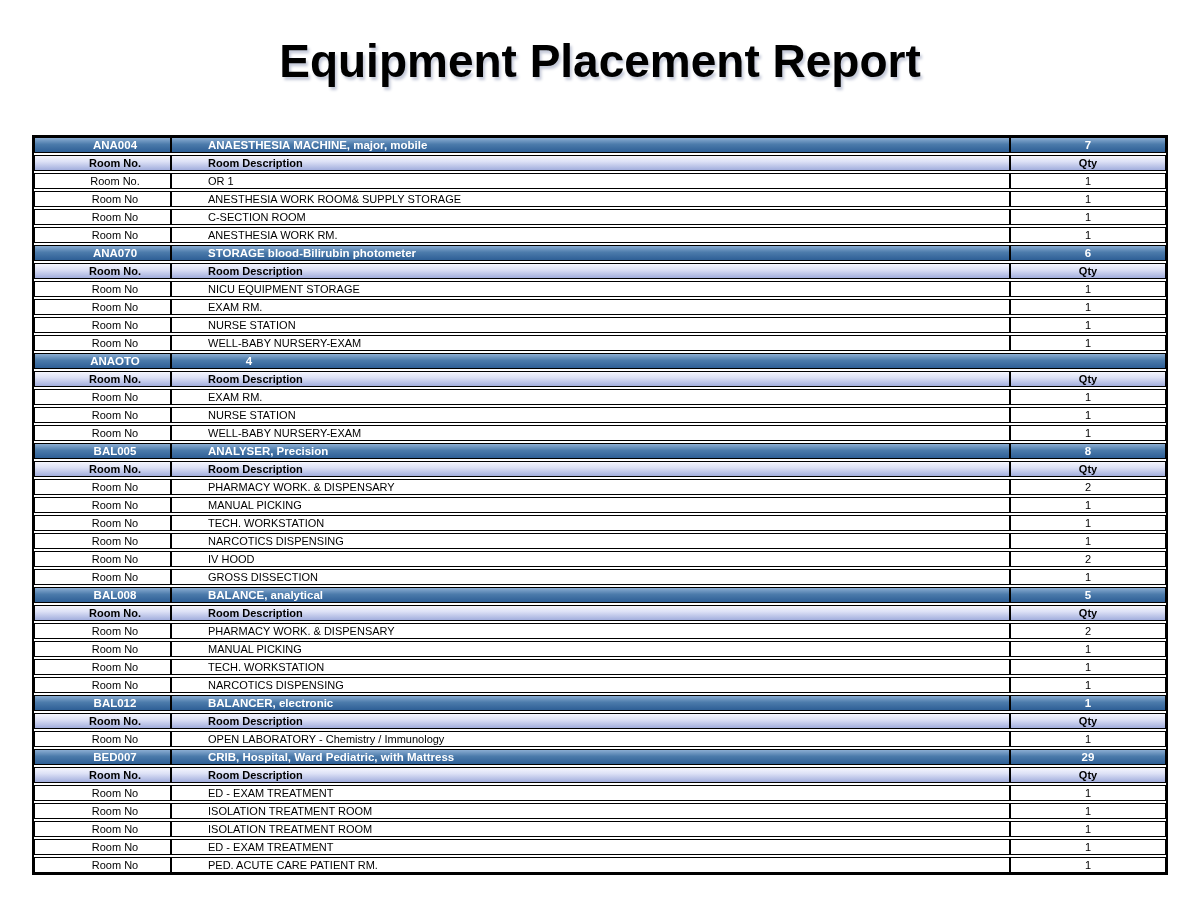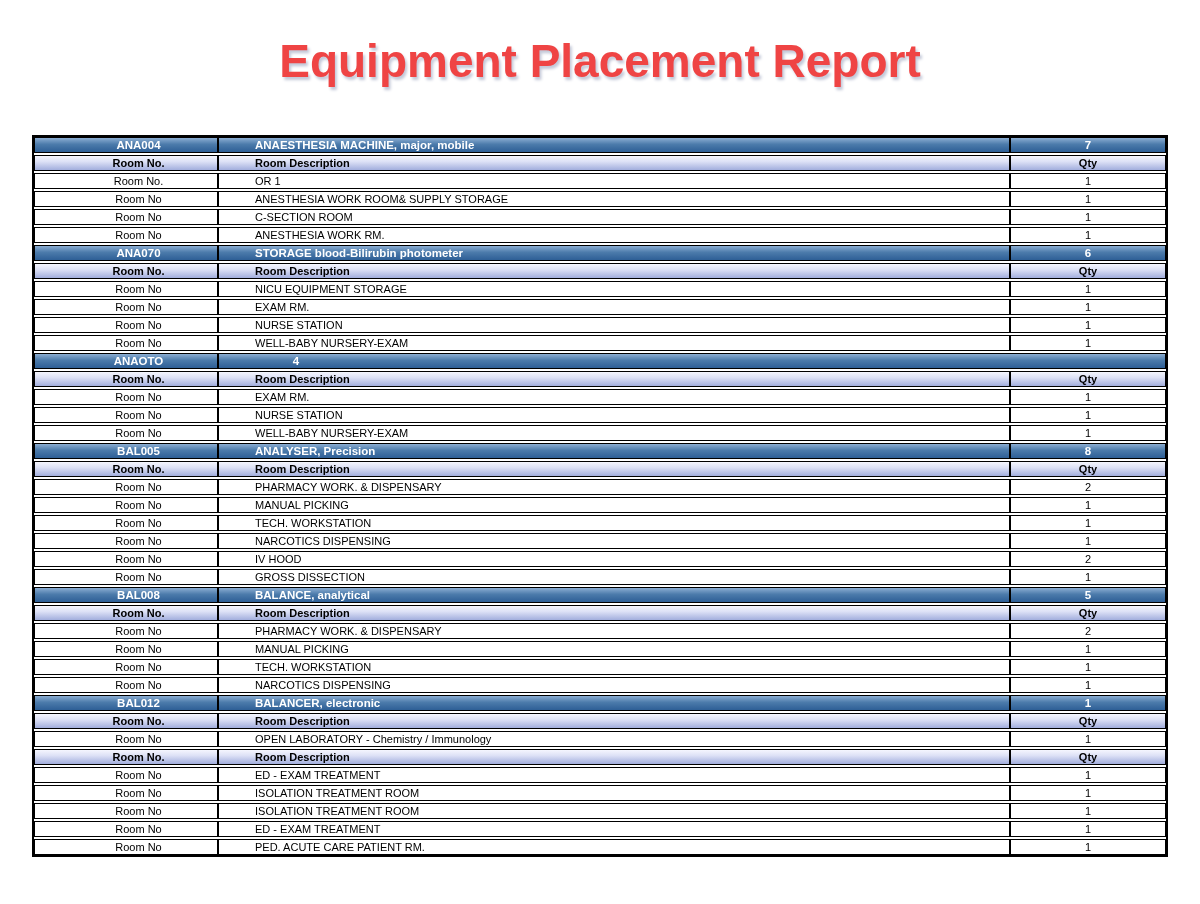--- a/index.html
+++ b/index.html
@@ -8,21 +8,21 @@
     background: #ffffff;
     font-family: "Liberation Sans", sans-serif;
     overflow: hidden;
   }
   .page-title {
     margin-top: 34px;
     text-align: center;
     font-size: 46px;
     font-weight: bold;
     letter-spacing: 0px;
-    color: #ef4444;
+    color: #000000;
     text-shadow: 2px 3px 3px #c3c8d8;
   }
   .report-table {
     position: absolute;
     left: 32px;
     top: 135px;
     width: 1136px;
     border: 2px solid #000;
     background: #ffffff;
   }
@@ -36,21 +36,21 @@
   .row:last-child { margin-bottom: 0; }
   .cell {
     display: flex;
     align-items: center;
     font-size: 11px;
     color: #000;
     white-space: nowrap;
     overflow: hidden;
     line-height: 14px;
   }
-  .c1 { width: 184px; justify-content: center; border-right: 2px solid #000; padding-left: 25px; }
+  .c1 { width: 137px; justify-content: center; border-right: 2px solid #000; padding-left: 25px; }
   .c2 { flex: 1; justify-content: flex-start; padding-left: 8px; border-right: 2px solid #000; margin-left: 28px; }
   .c3 { width: 154px; justify-content: center; }
   .group-header {
     background: linear-gradient(180deg, #8badd2 0%, #4c7bab 45%, #2e5f96 100%);
   }
   .group-header .cell {
     color: #ffffff;
     font-weight: bold;
     font-size: 11.5px;
   }
@@ -231,20 +231,25 @@
     <div class="row sub-header">
       <div class="cell c1">Room No.</div>
       <div class="cell c2">Room Description</div>
       <div class="cell c3">Qty</div>
     </div>
     <div class="row data-row">
       <div class="cell c1">Room No</div>
       <div class="cell c2">OPEN LABORATORY - Chemistry / Immunology</div>
       <div class="cell c3">1</div>
     </div>
+    <div class="row group-header">
+      <div class="cell c1">BED007</div>
+      <div class="cell c2">CRIB, Hospital, Ward Pediatric, with Mattress</div>
+      <div class="cell c3">29</div>
+    </div>
     <div class="row sub-header">
       <div class="cell c1">Room No.</div>
       <div class="cell c2">Room Description</div>
       <div class="cell c3">Qty</div>
     </div>
     <div class="row data-row">
       <div class="cell c1">Room No</div>
       <div class="cell c2">ED - EXAM TREATMENT</div>
       <div class="cell c3">1</div>
     </div>

